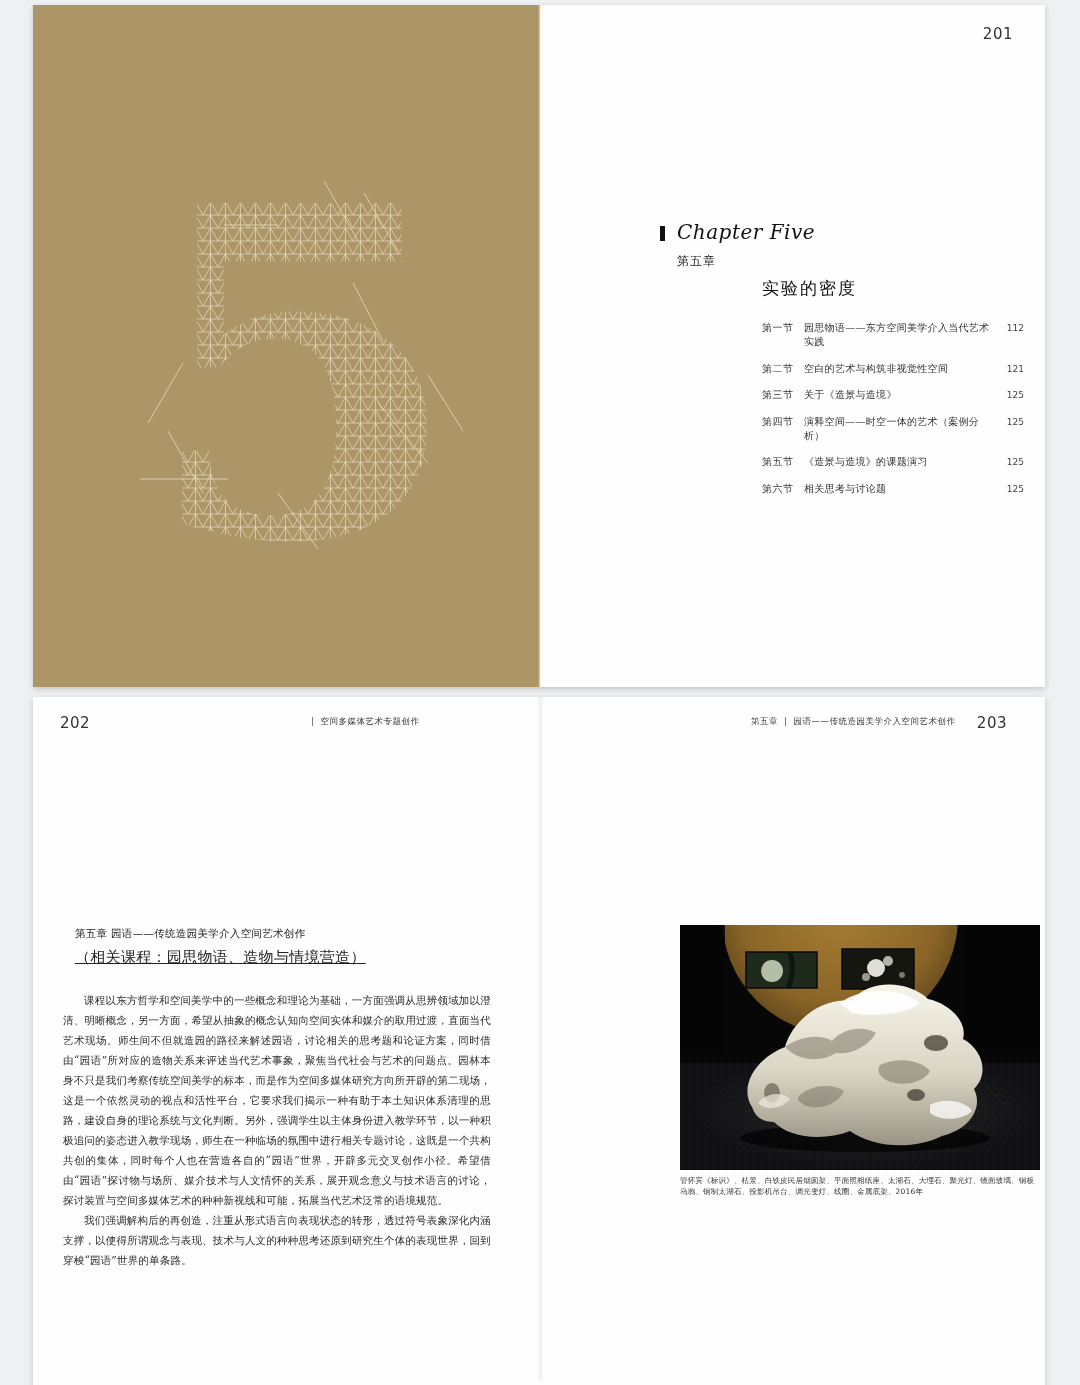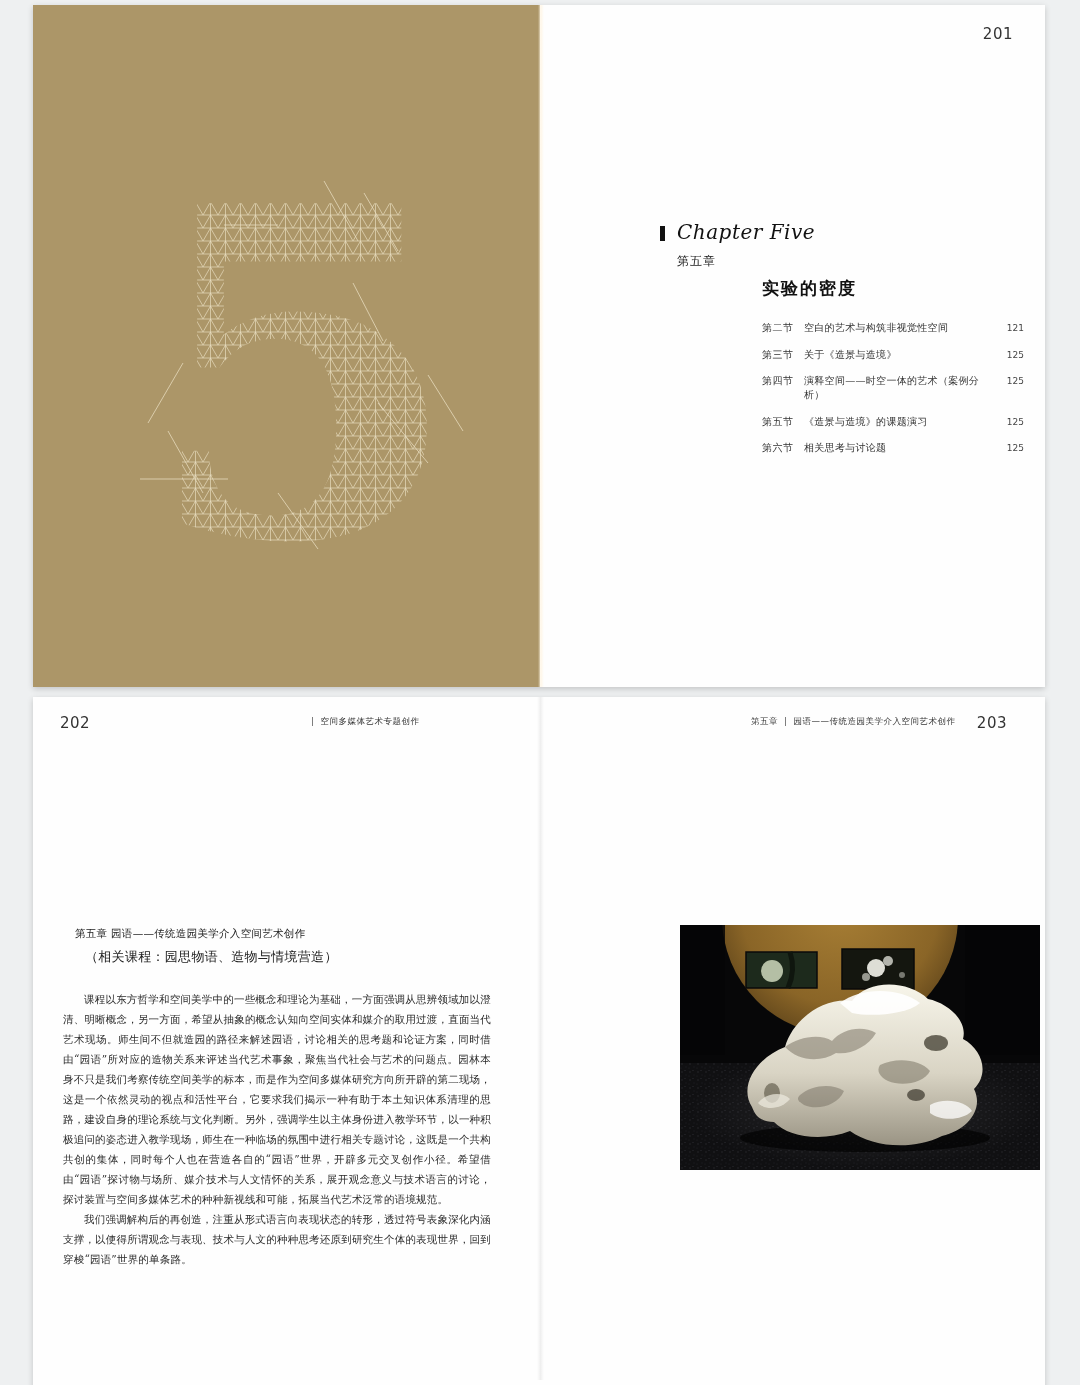--- a/index.html
+++ b/index.html
@@ -28,37 +28,37 @@
   .gutter-bottom{
     position:absolute;left:504px;top:0;width:7px;height:683px;
     background:linear-gradient(90deg,rgba(0,0,0,0),rgba(0,0,0,.06),rgba(0,0,0,0));
   }
   .pagenum{font-family:"DejaVu Sans","Liberation Sans",sans-serif;font-size:15px;color:#333;letter-spacing:.5px;}
   #pn-201{position:absolute;top:20px;right:32px;}
   .chapter-block{position:absolute;left:627px;top:215px;}
   .chapter-bar{display:inline-block;width:5px;height:15px;background:#111;margin-right:12px;vertical-align:-2px;}
   .chapter-en{font-size:20px;color:#111;letter-spacing:.5px;font-style:italic;}
   .chapter-zh{font-size:12px;color:#222;margin-top:9px;margin-left:17px;letter-spacing:1px;}
-  .toc-title{position:absolute;left:729px;top:272px;font-size:17px;font-weight:bold;color:#111;letter-spacing:2px;}
+  .toc-title{position:absolute;left:729px;top:272px;font-size:17px;font-weight:normal;color:#111;letter-spacing:2px;}
   .toc{position:absolute;left:729px;top:316px;width:262px;font-size:10px;color:#333;}
   .toc-row{display:flex;align-items:baseline;margin-bottom:12.5px;}
   .toc-sec{width:42px;flex:none;letter-spacing:.5px;}
   .toc-t{flex:1;letter-spacing:.3px;}
   .toc-p{flex:none;margin-left:8px;font-family:"DejaVu Sans","Liberation Sans",sans-serif;font-size:9px;color:#444;}
   .numeral-wrap{position:absolute;left:95px;top:158px;width:350px;height:392px;}
   
   .runhead{position:absolute;top:19px;font-size:8.5px;color:#333;font-family:"DejaVu Sans","Liberation Sans",sans-serif;letter-spacing:.5px;}
   #pn-202{position:absolute;left:27px;top:17px;}
   #rh-left{left:272px;}
   #rh-right{left:718px;}
   #pn-203{position:absolute;right:38px;top:17px;}
   .rh-bar{color:#555;margin:0 6px;font-size:9px;}
   .body-block{position:absolute;left:30px;top:230px;width:428px;}
   .body-heading{font-size:10.5px;color:#222;margin-left:12px;letter-spacing:.3px;}
-  .body-subheading{font-size:13px;color:#222;margin-left:22px;margin-top:7px;letter-spacing:.3px;}
+  .body-subheading{font-size:15px;color:#222;margin-left:12px;margin-top:7px;letter-spacing:.3px;text-decoration:underline;}
   .body-paras{margin-top:23px;}
   .body-paras p{
     margin:0;font-size:10.5px;line-height:20px;color:#2b2b2b;
     text-align:justify;text-indent:2em;letter-spacing:.2px;
   }
   .photo-wrap{position:absolute;left:647px;top:228px;width:360px;height:245px;background:#000;}
   .caption{
     position:absolute;left:647px;top:479px;width:360px;
     font-size:7.5px;line-height:10.5px;color:#333;letter-spacing:.2px;
     font-family:"DejaVu Sans","Liberation Sans",sans-serif;
@@ -100,20 +100,25 @@
   <div class="chapter-block">
     <div>
       <span class="chapter-bar"></span><span class="chapter-en">Chapter Five</span>
     </div>
     <div class="chapter-zh">第五章</div>
   </div>
 
   <div class="toc-title">实验的密度</div>
 
   <div class="toc">
+    <div class="toc-row">
+      <span class="toc-sec">第一节</span>
+      <span class="toc-t">园思物语——东方空间美学介入当代艺术实践</span>
+      <span class="toc-p">112</span>
+    </div>
     <div class="toc-row">
       <span class="toc-sec">第二节</span>
       <span class="toc-t">空白的艺术与构筑非视觉性空间</span>
       <span class="toc-p">121</span>
     </div>
     <div class="toc-row">
       <span class="toc-sec">第三节</span>
       <span class="toc-t">关于《造景与造境》</span>
       <span class="toc-p">125</span>
     </div>
@@ -205,13 +210,14 @@
         <ellipse cx="256" cy="118" rx="12" ry="8" fill="#4a463a" opacity="0.8"></ellipse>
         <ellipse cx="236" cy="170" rx="9" ry="6" fill="#423e33" opacity="0.75"></ellipse>
         <ellipse cx="92" cy="168" rx="8" ry="10" fill="#555040" opacity="0.6"></ellipse>
         <path d="M160,78 C180,62 220,62 240,78 C226,90 190,92 172,88 Z" fill="#ffffff" opacity="0.9"></path>
         <path d="M250,180 C264,172 286,176 292,186 C282,196 260,196 250,188 Z" fill="#ffffff" opacity="0.75"></path>
         <path d="M78,178 C86,168 102,166 110,174 C102,184 86,186 78,178 Z" fill="#eeebe0" opacity="0.7"></path>
       </g>
     </svg>
   </div>
 
+  <div class="caption">管怀宾《标识》、枯景、白铁皮民居烟囱架、平面照相纸座、太湖石、大理石、聚光灯、镜面玻璃、钢板乌鸦、钢制太湖石、投影机吊台、调光变灯、线圈、金属底架、2016年</div>
 </div>
 
 </body></html>

